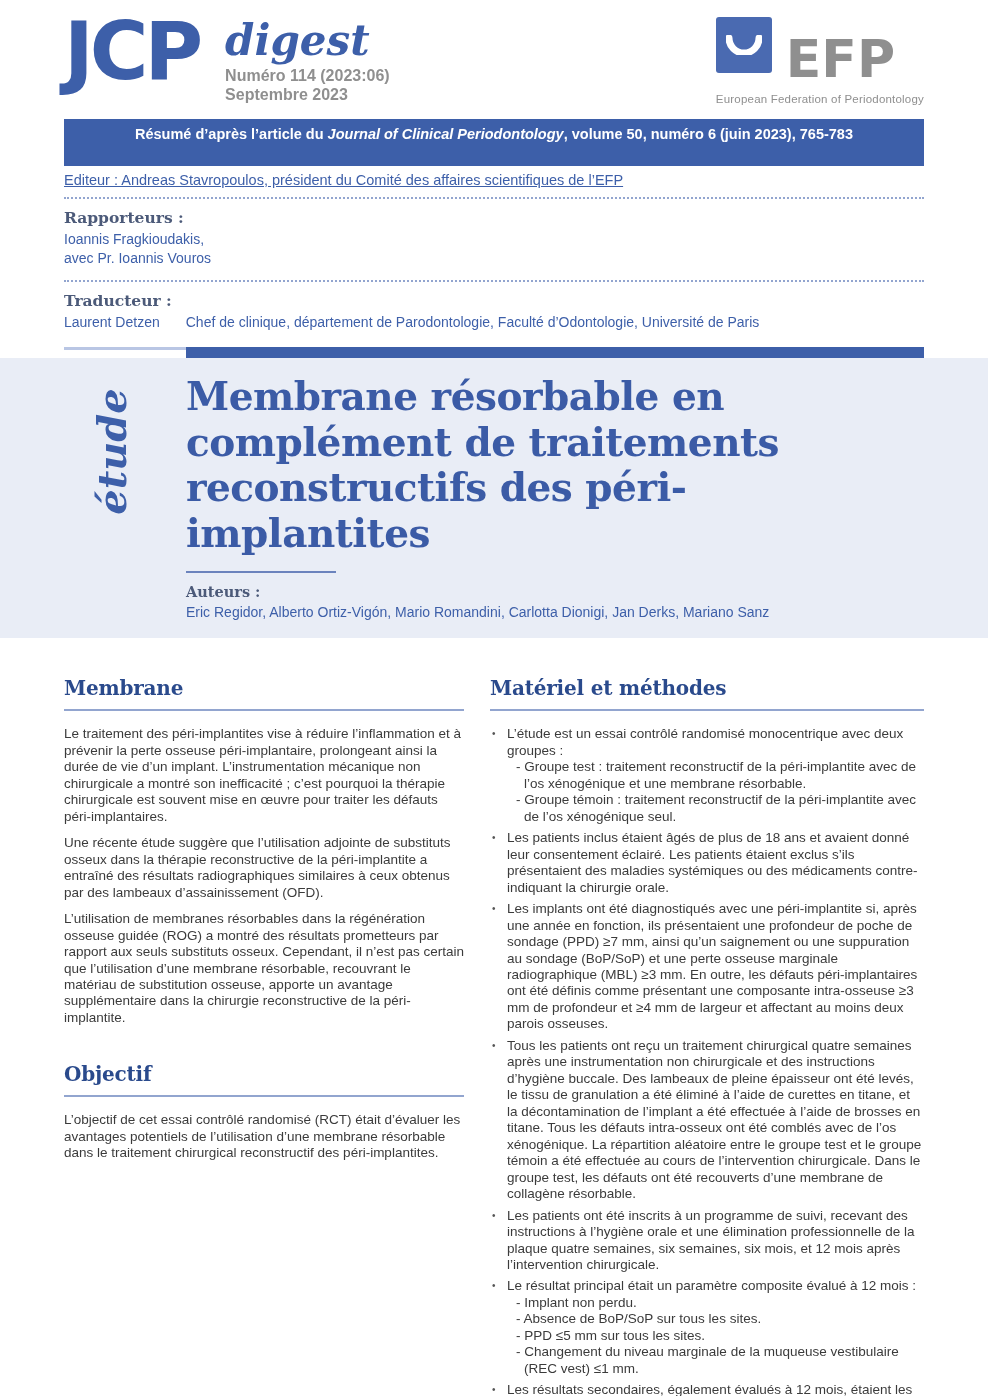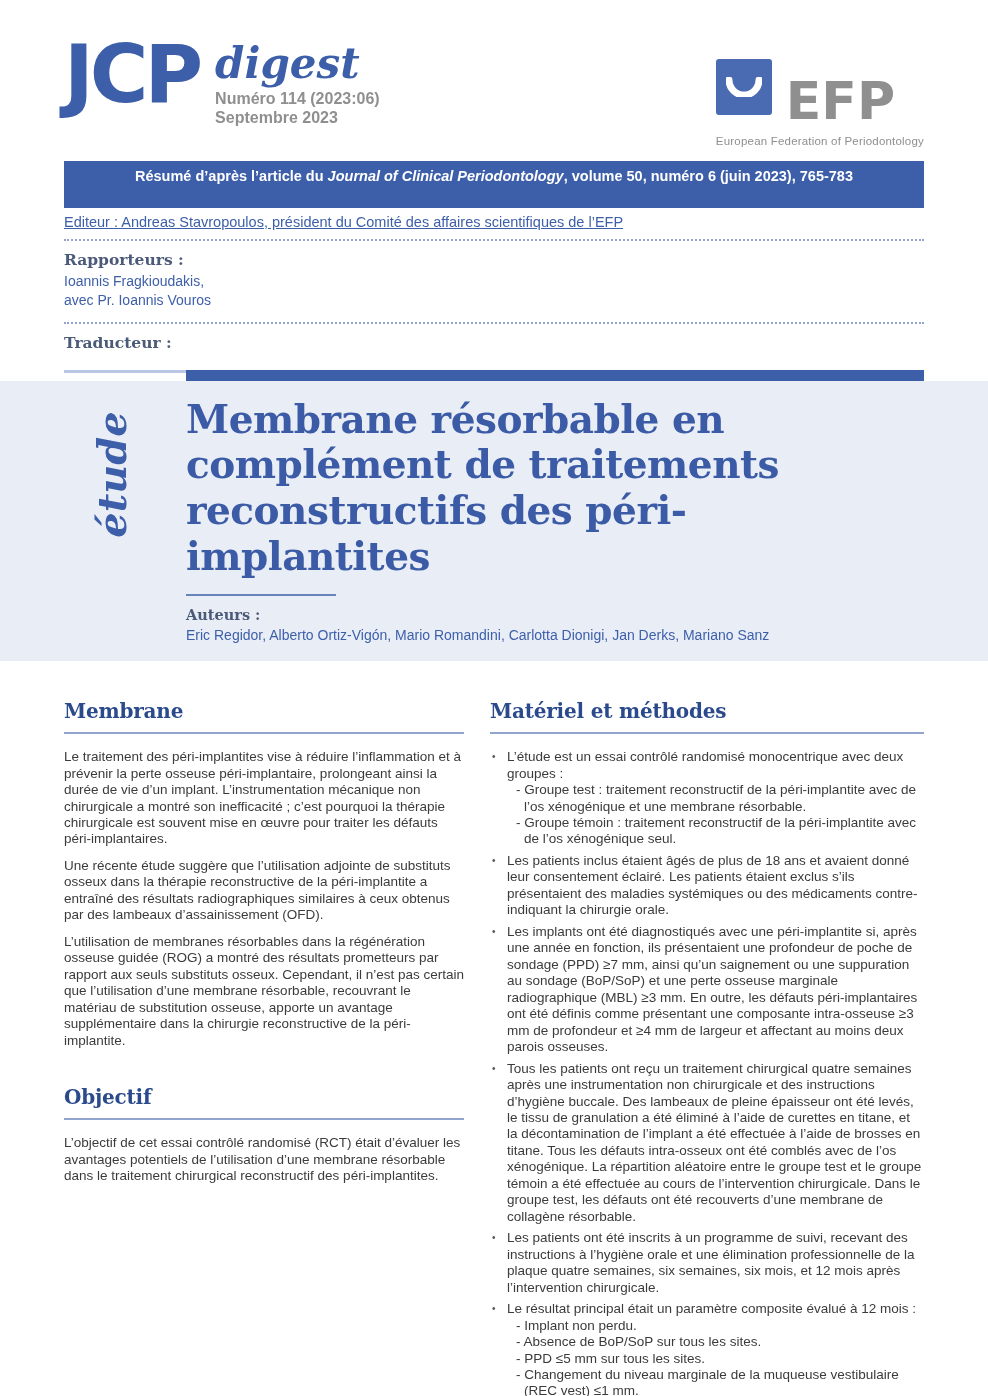--- a/index.html
+++ b/index.html
@@ -17,24 +17,24 @@
   body{
     width:988px;height:1396px;
     font-family:"Liberation Sans",sans-serif;
     color:var(--body);
     position:relative;
     overflow:hidden;
   }
   .mx{margin-left:64px;margin-right:64px;}
 
   
-  .header{display:flex;justify-content:space-between;align-items:flex-start;padding-top:42px;}
+  .header{display:flex;justify-content:space-between;align-items:flex-end;}
   .brand{display:flex;align-items:flex-start;}
   .jcp{font-family:"DejaVu Sans",sans-serif;font-weight:800;font-size:80px;line-height:.82;color:var(--blue);letter-spacing:-4px;}
-  .digest-block{margin-left:16px;padding-top:2px;}
+  .digest-block{margin-left:26px;padding-top:2px;}
   .digest{font-family:"DejaVu Serif",serif;font-style:italic;font-weight:700;font-size:42px;line-height:.95;color:var(--blue);}
   .issue,.date{font-size:16px;font-weight:700;color:var(--gray);line-height:1.22;}
   .issue{margin-top:5px;}
   .efp{display:flex;flex-direction:column;margin-top:5px;}
   .efp-row{display:flex;align-items:center;}
   .efp-square{width:56px;height:56px;background:#4a6ab1;border-radius:3px;display:flex;align-items:center;justify-content:center;}
   .efp-square svg{width:36px;height:20px;}
   .efp-acronym{font-family:"DejaVu Sans",sans-serif;font-weight:800;font-size:52px;line-height:1;color:var(--gray);margin-left:14px;letter-spacing:0px;margin-top:28px;}
   .efp-tagline{font-size:11.5px;color:var(--gray);margin-top:8px;letter-spacing:.2px;}
 
@@ -114,20 +114,24 @@
     <div class="credit-label">Rapporteurs :</div>
     <div class="credit-line">Ioannis Fragkioudakis,</div>
     <div class="credit-line">avec Pr. Ioannis Vouros</div>
   </div>
 </div>
 
 <hr class="dotted mx">
 
 <div class="translator mx">
   <div class="credit-label">Traducteur :</div>
+  <div class="translator-row">
+    <span class="credit-line">Laurent Detzen</span>
+    <span class="credit-line">Chef de clinique, département de Parodontologie, Faculté d’Odontologie, Université de Paris</span>
+  </div>
 </div>
 
 <div class="bar-row mx">
   <div class="bar-light"></div>
   <div class="bar-dark"></div>
 </div>
 
 <div class="band">
   <div class="kicker">étude</div>
   <h1 class="study-title">Membrane résorbable en

